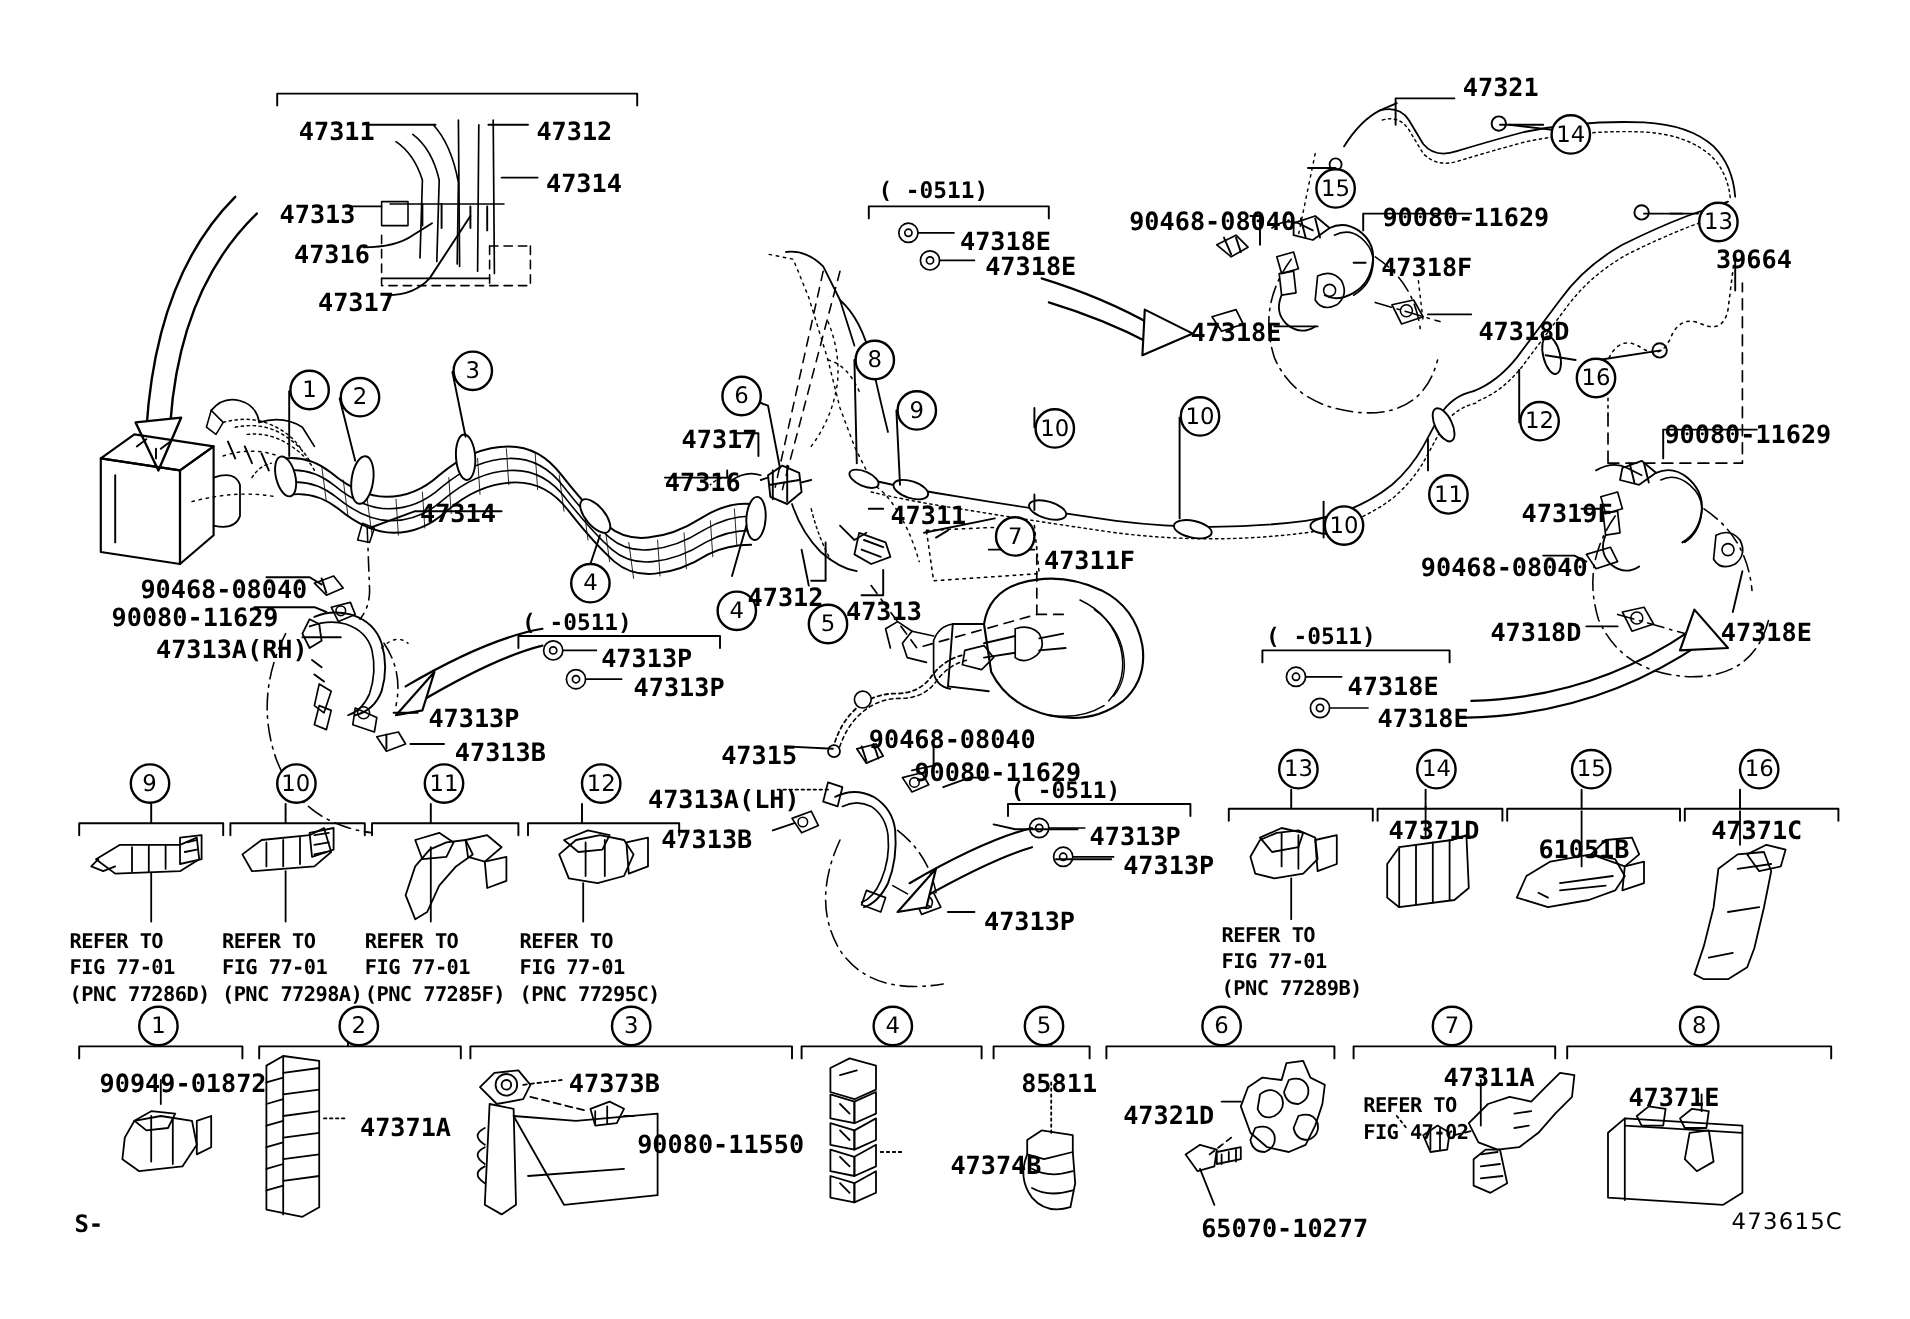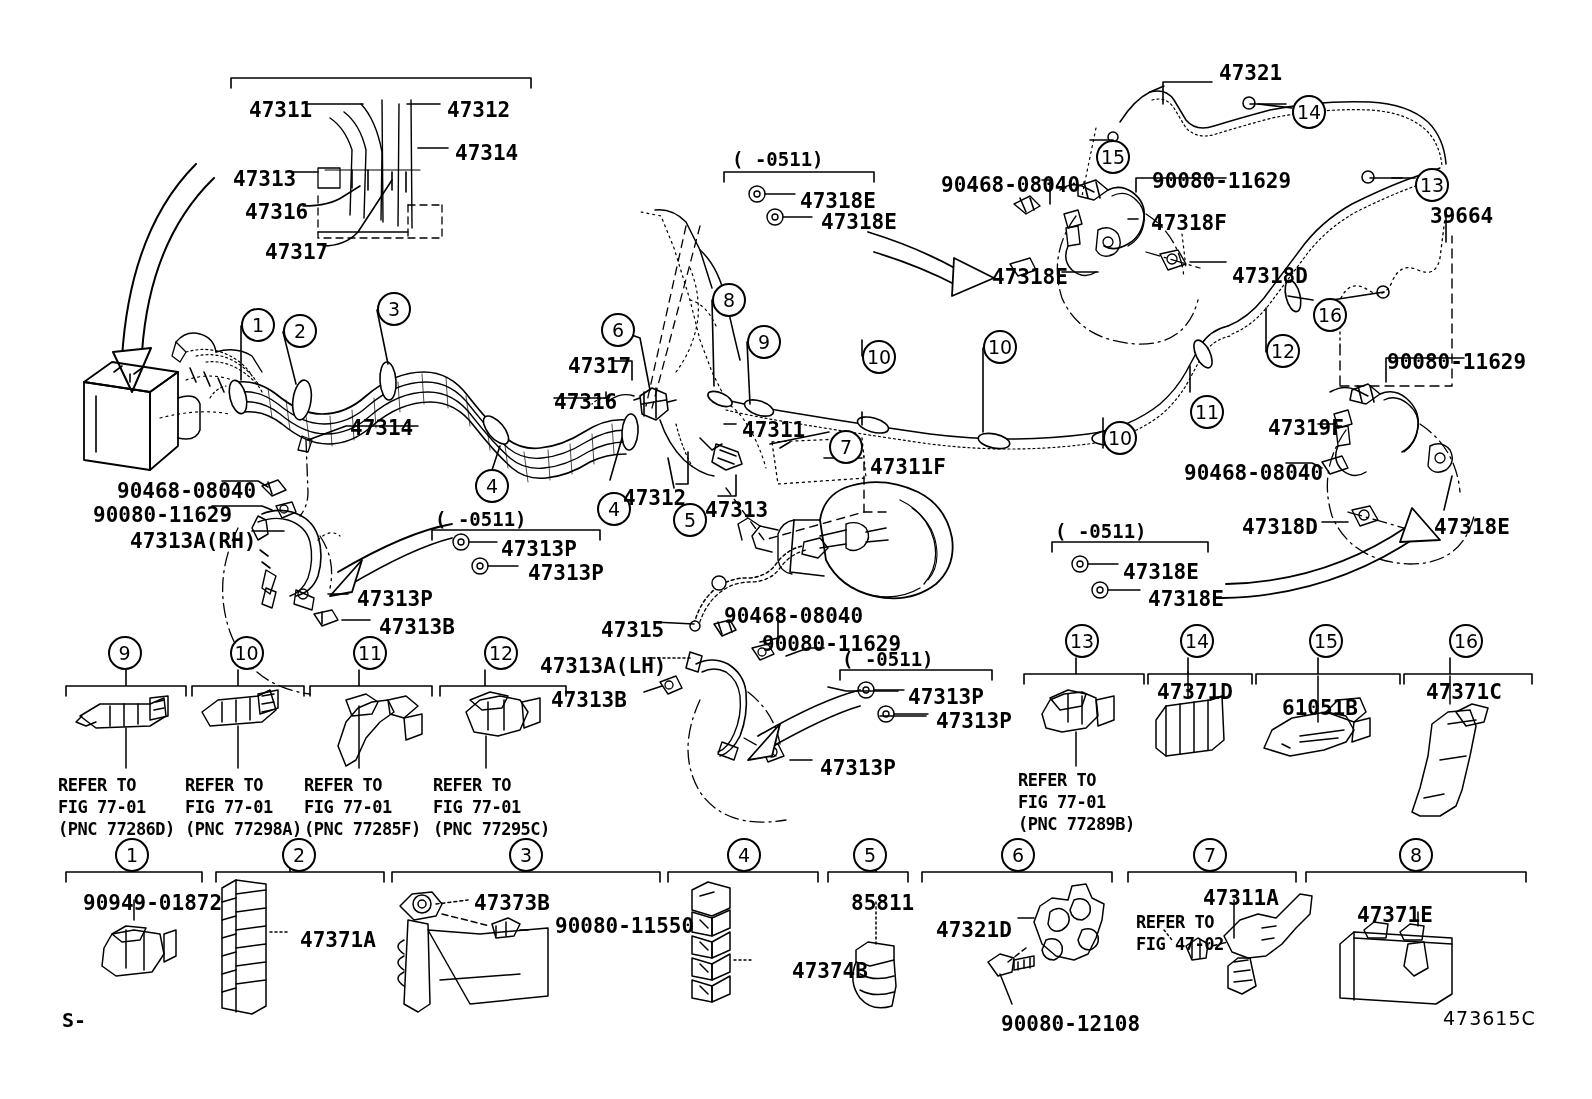--- a/index.html
+++ b/index.html
@@ -674,25 +674,25 @@
       <div class="bubble" style="left: 282px; top: 838px;">2</div>
       <div class="bubble" style="left: 509px; top: 838px;">3</div>
       <div class="bubble" style="left: 727px; top: 838px;">4</div>
       <div class="bubble" style="left: 853px; top: 838px;">5</div>
       <div class="bubble" style="left: 1001px; top: 838px;">6</div>
       <div class="bubble" style="left: 1193px; top: 838px;">7</div>
       <div class="bubble" style="left: 1399px; top: 838px;">8</div>
       <div class="lbl" style="left: 83px; top: 893px;">90949-01872</div>
       <div class="lbl" style="left: 300px; top: 930px;">47371A</div>
       <div class="lbl" style="left: 474px; top: 893px;">47373B</div>
-      <div class="lbl" style="left: 531px; top: 916px; margin-left: 24px;">90080-11550</div>
+      <div class="lbl" style="left: 531px; top: 944px;">90080-11550</div>
       <div class="lbl" style="left: 792px; top: 961px;">47374B</div>
       <div class="lbl" style="left: 851px; top: 893px;">85811</div>
       <div class="lbl" style="left: 936px; top: 920px;">47321D</div>
-      <div class="lbl" style="left: 1001px; top: 1014px;">90080-12108</div>
+      <div class="lbl" style="left: 1001px; top: 1014px;">65070-10277</div>
       <div class="lbl" style="left: 1203px; top: 888px;">47311A</div>
       <div class="lbl refer" style="left: 1136px; top: 912px;">REFER TO
 FIG 47-02</div>
       <div class="lbl" style="left: 1357px; top: 905px;">47371E</div>
     </div>
 
   <div class="lbl smark" style="left:62px; top:1010px;">S-</div>
 
   <div class="lbl code" style="left:1443px; top:1009px;text-align:center;">473615C</div>
 

